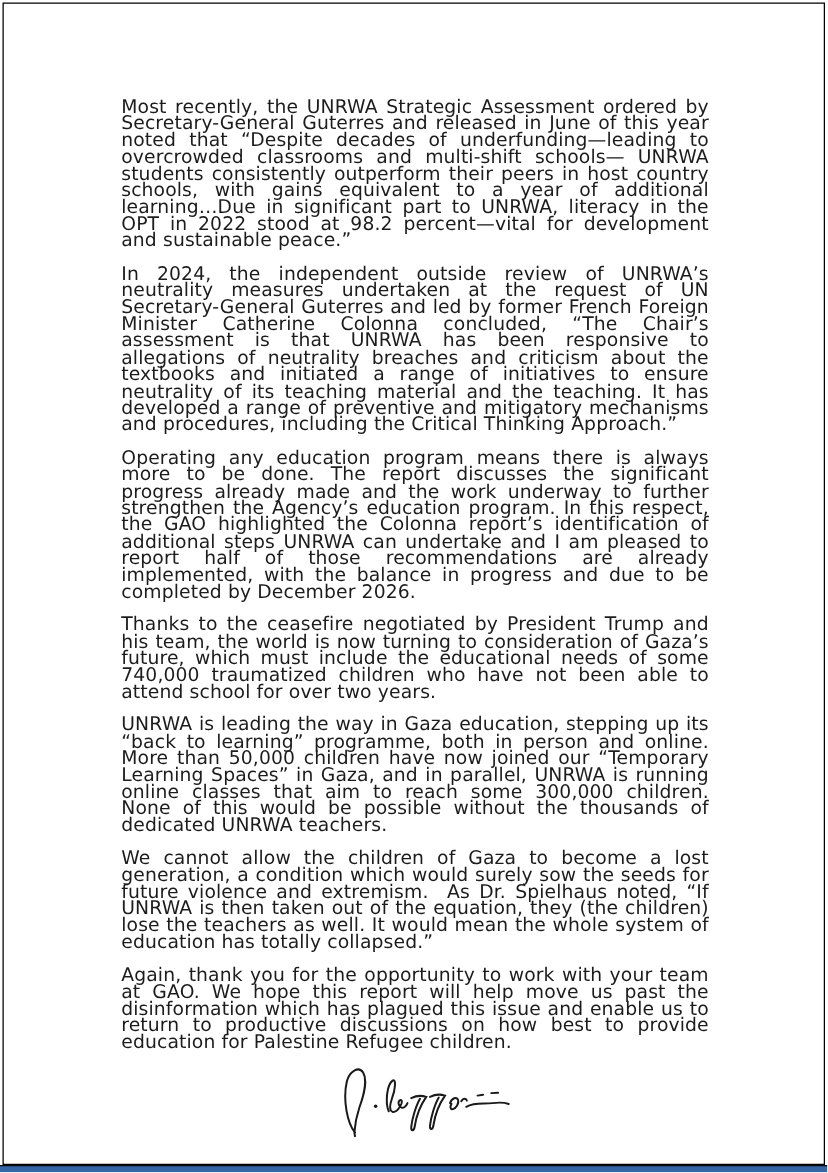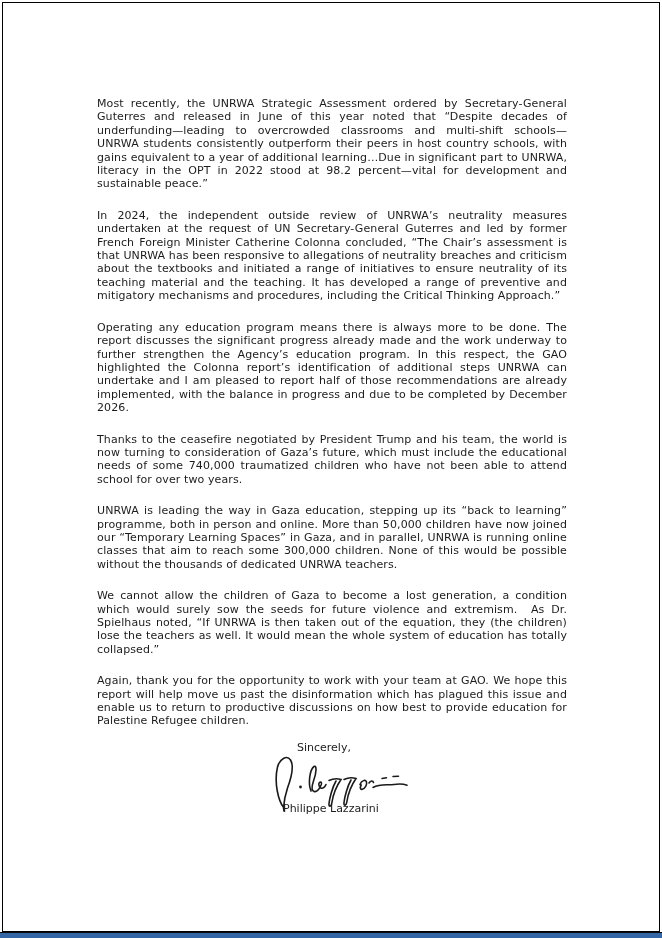--- a/index.html
+++ b/index.html
@@ -36,22 +36,22 @@
     box-sizing: border-box;
   }
   .content {
     position: absolute;
     top: 76px;
     left: 94px;
     width: 470px;
     color: #1a1a1a;
   }
   .content p {
-    margin: 18px 0 13px 0;
-    font-size: 11px;
+    margin: 0 0 13px 0;
+    font-size: 15px;
     line-height: 13.4px;
     text-align: justify;
     text-justify: inter-word;
     letter-spacing: 0.1px;
     color: #1c1c1c;
   }
   .signature-block {
     margin-top: 7px;
   }
   .closing {
@@ -79,36 +79,34 @@
     <div class="content">
       <p>Most recently, the UNRWA Strategic Assessment ordered by Secretary-General Guterres and released in June of this year noted that “Despite decades of underfunding—leading to overcrowded classrooms and multi-shift schools— UNRWA students consistently outperform their peers in host country schools, with gains equivalent to a year of additional learning…Due in significant part to UNRWA, literacy in the OPT in 2022 stood at 98.2 percent—vital for development and sustainable peace.”</p>
       <p>In 2024, the independent outside review of UNRWA’s neutrality measures undertaken at the request of UN Secretary-General Guterres and led by former French Foreign Minister Catherine Colonna concluded, “The Chair’s assessment is that UNRWA has been responsive to allegations of neutrality breaches and criticism about the textbooks and initiated a range of initiatives to ensure neutrality of its teaching material and the teaching. It has developed a range of preventive and mitigatory mechanisms and procedures, including the Critical Thinking Approach.”</p>
       <p>Operating any education program means there is always more to be done. The report discusses the significant progress already made and the work underway to further strengthen the Agency’s education program. In this respect, the GAO highlighted the Colonna report’s identification of additional steps UNRWA can undertake and I am pleased to report half of those recommendations are already implemented, with the balance in progress and due to be completed by December 2026.</p>
       <p>Thanks to the ceasefire negotiated by President Trump and his team, the world is now turning to consideration of Gaza’s future, which must include the educational needs of some 740,000 traumatized children who have not been able to attend school for over two years.</p>
       <p>UNRWA is leading the way in Gaza education, stepping up its “back to learning” programme, both in person and online. More than 50,000 children have now joined our “Temporary Learning Spaces” in Gaza, and in parallel, UNRWA is running online classes that aim to reach some 300,000 children. None of this would be possible without the thousands of dedicated UNRWA teachers.</p>
       <p>We cannot allow the children of Gaza to become a lost generation, a condition which would surely sow the seeds for future violence and extremism.&nbsp; As Dr. Spielhaus noted, “If UNRWA is then taken out of the equation, they (the children) lose the teachers as well. It would mean the whole system of education has totally collapsed.”</p>
       <p>Again, thank you for the opportunity to work with your team at GAO. We hope this report will help move us past the disinformation which has plagued this issue and enable us to return to productive discussions on how best to provide education for Palestine Refugee children.</p>
 
       <div class="signature-block">
-        <div class="closing">Sincerely,</div>
         <svg class="signature-svg" width="145" height="56" viewBox="0 0 145 56" fill="none">
 
           <path d="M21,52 C15,45 11,26 14.5,11 C16.5,3 24,-1.5 27.5,4 C30.5,9 29,20 24.5,32 C22.5,38 21,45 20.5,52 L21,55" stroke="#1a1a1a" stroke-width="1.6" stroke-linecap="round" fill="none"></path>
 
           <circle cx="37.5" cy="31" r="1.4" fill="#1a1a1a"></circle>
 
           <path d="M48,35 C45,28 46.5,14 51,10.5 C54,8.5 53.5,17 50.5,25 C48.8,30 48.5,34.5 51,35.5 C54,36.5 57,32 58.2,28.8 C59,26.5 58,25.2 56.6,26.4 C55.2,27.6 55.8,30.6 57.6,31.8 C59.6,33.2 62,31 63,28.5" stroke="#1a1a1a" stroke-width="1.6" stroke-linecap="round" fill="none"></path>
 
           <path d="M66,24.5 C70,22.5 75,22.5 78,23.5 C73.5,30 70,39 68.8,47 C68.2,51 65.6,51.5 66,47.5 C66.5,42 69.5,31 73,25" stroke="#1a1a1a" stroke-width="1.6" stroke-linecap="round" fill="none"></path>
           <path d="M81,23.5 C85,21.5 90,21.5 93,22.5 C88.5,29 85,38 83.8,46 C83.2,50 80.6,50.5 81,46.5 C81.5,41 84.5,30 88,24" stroke="#1a1a1a" stroke-width="1.6" stroke-linecap="round" fill="none"></path>
 
           <path d="M97,28.5 C98.5,24.5 102.5,23 103.5,26 C104.3,28.6 102,32.5 99.3,33.3 C97.2,33.9 96.8,31.5 98.2,29 M106,27 C107.5,24.5 110,24.5 110.5,26.5" stroke="#1a1a1a" stroke-width="1.6" stroke-linecap="round" fill="none"></path>
 
           <path d="M110,31.5 C117,27.5 124,29.5 131,28.5 C137,27.7 141.5,28.3 144,29.2" stroke="#1a1a1a" stroke-width="1.5" stroke-linecap="round" fill="none"></path>
 
           <path d="M119,22.5 L123.5,21.8 M130,20.5 L135.5,20.2" stroke="#1a1a1a" stroke-width="1.5" stroke-linecap="round" fill="none"></path>
         </svg>
-        <div class="signatory">Philippe Lazzarini</div>
       </div>
     </div>
   </div>
   <div class="bottom-bar"></div>
 </div>
 
 </body></html>

